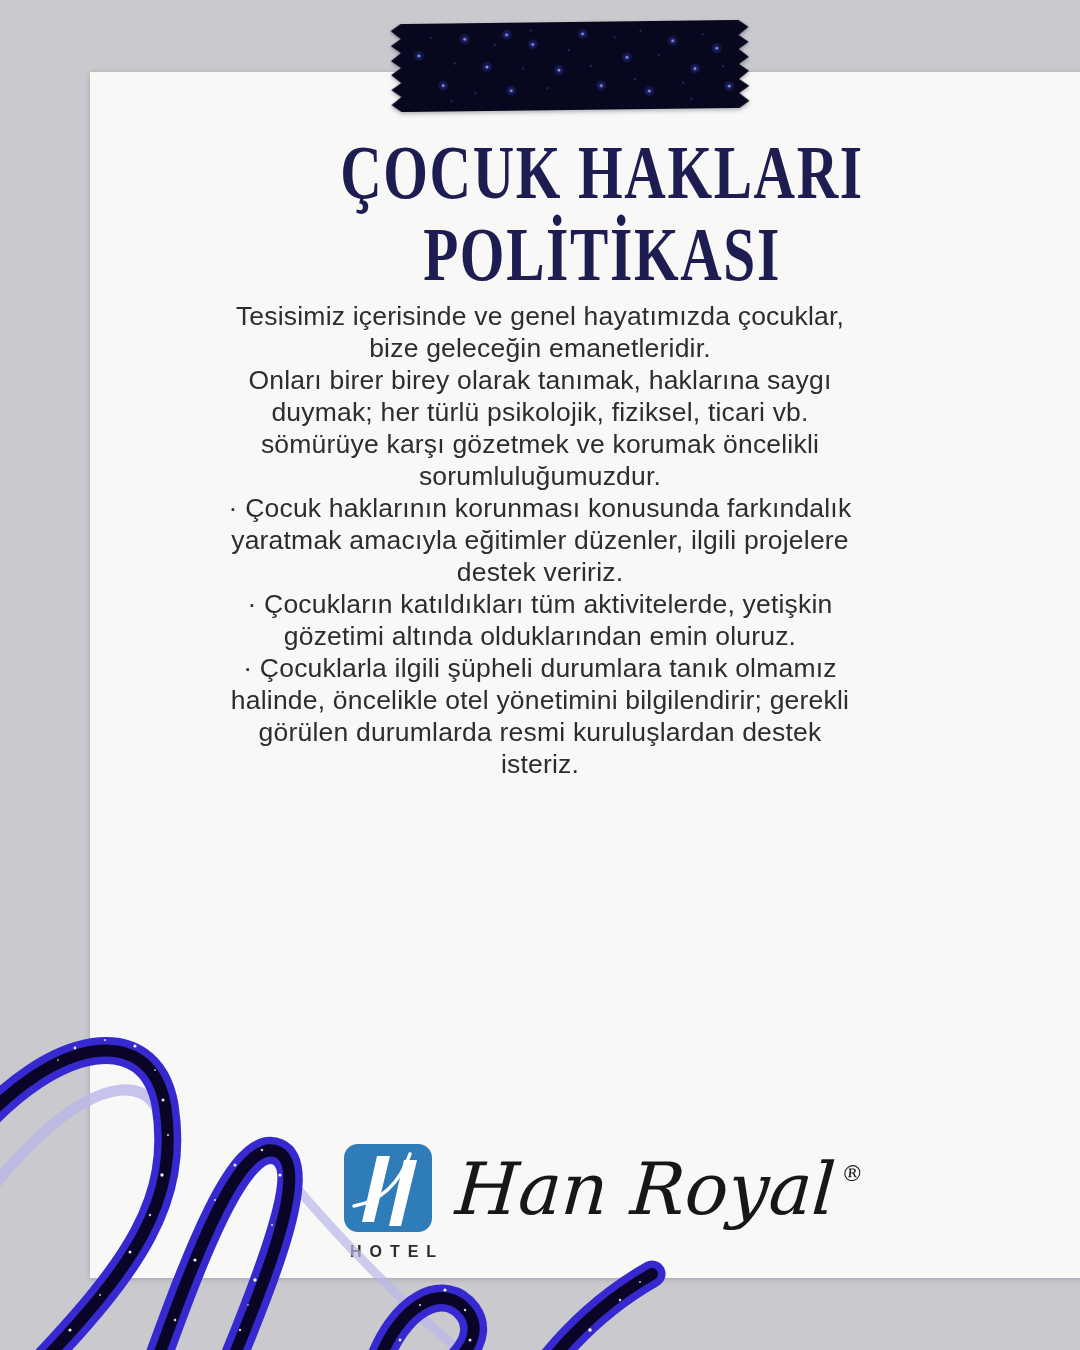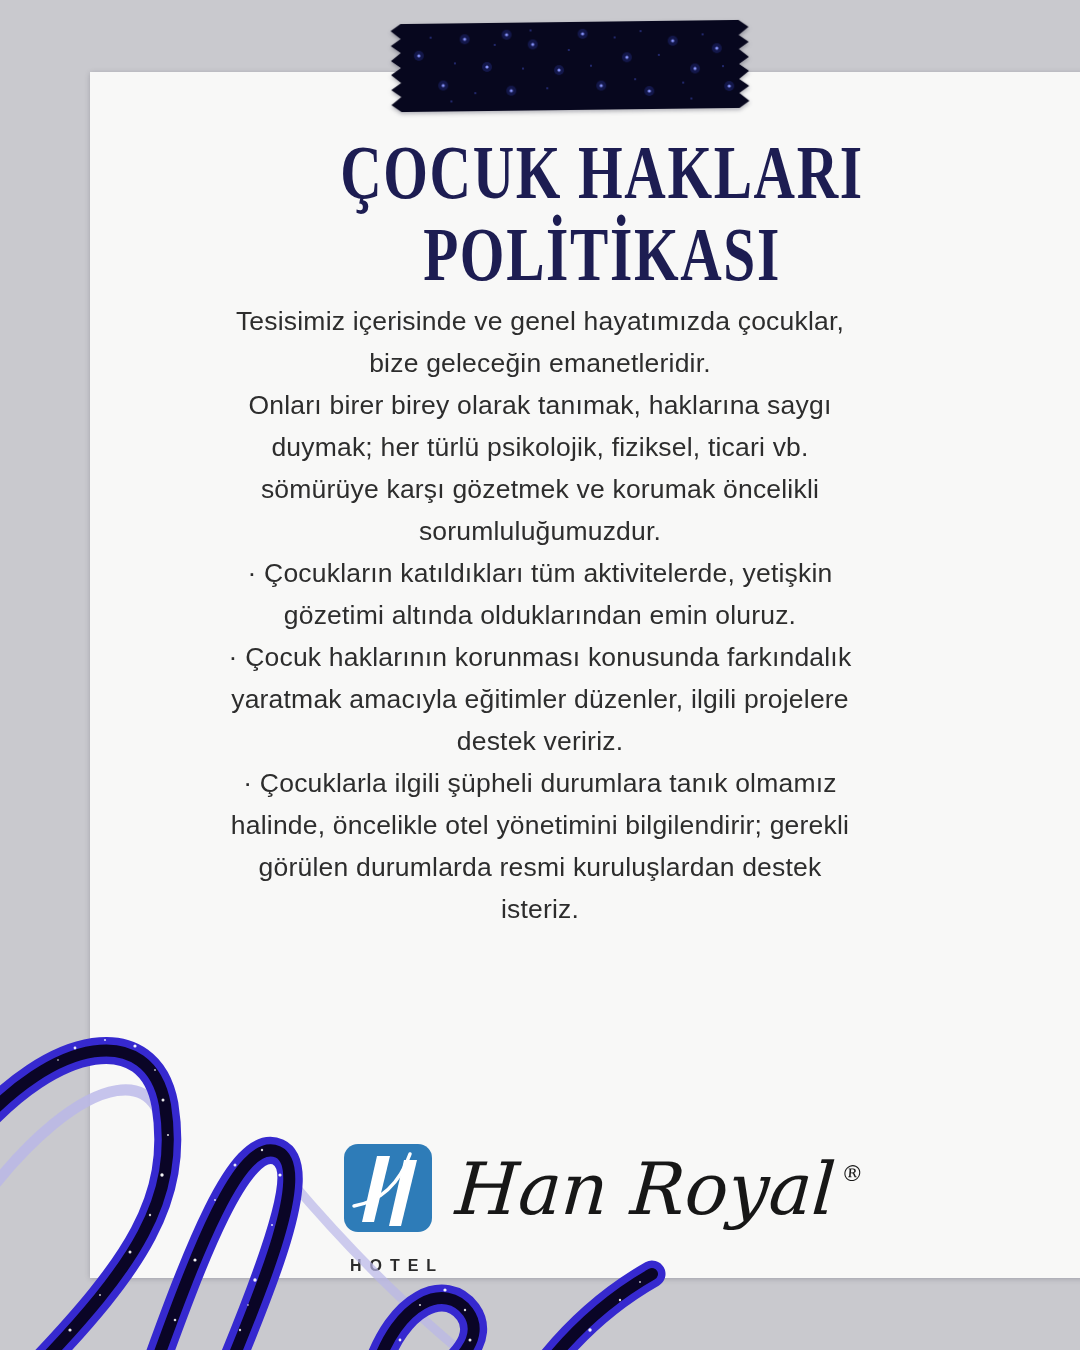--- a/index.html
+++ b/index.html
@@ -11,28 +11,28 @@
         background:#f8f8f7;box-shadow:0 1px 5px rgba(60,60,80,.28);}
 
   
   .title{position:absolute;top:60px;left:0;width:100%;margin:0;text-align:center;
          color:#1d1d52;font-family:"Liberation Serif",serif;font-weight:700;
          transform:scale(.82,1.08);transform-origin:50% 0;}
   .title span{display:block;font-size:70px;line-height:76px;letter-spacing:2px;}
 
   
   .policy{position:absolute;top:228px;left:135px;width:630px;text-align:center;
-          color:#2d2d2d;font-size:26.5px;line-height:42px;letter-spacing:.2px;}
+          color:#2d2d2d;font-size:26.5px;line-height:32px;letter-spacing:.2px;}
   .policy p{margin:0;}
 
   
   .logo-row{position:absolute;top:1072px;left:0;width:100%;display:flex;
             justify-content:center;align-items:flex-start;gap:22px;}
   .logo-mark{width:92px;text-align:center;}
-  .hotel-label{margin-top:21px;font-size:16px;font-weight:700;color:#2b2b2b;
+  .hotel-label{margin-top:7px;font-size:16px;font-weight:700;color:#2b2b2b;
                letter-spacing:8px;padding-left:8px;font-family:"Liberation Sans",sans-serif;}
   .brand{font-family:"DejaVu Serif",serif;font-style:italic;font-size:72px;
          color:#171717;line-height:1.05;margin-top:8px;white-space:nowrap;
          transform:skewX(-4deg);}
   .brand sup{font-size:22px;font-style:normal;margin-left:5px;position:relative;top:-8px;}
 
   
   .tape{position:absolute;left:391px;top:22px;width:358px;height:88px;
         transform:rotate(-.7deg);filter:drop-shadow(0 2px 2px rgba(40,40,60,.35));}
   .tape svg{display:block;width:100%;height:100%;}
@@ -51,22 +51,22 @@
   <div class="card">
 
     <h1 class="title">
       <span>ÇOCUK HAKLARI</span>
       <span>POLİTİKASI</span>
     </h1>
 
     <div class="policy">
       <p>Tesisimiz içerisinde ve genel hayatımızda çocuklar, bize geleceğin emanetleridir.</p>
       <p>Onları birer birey olarak tanımak, haklarına saygı duymak; her türlü psikolojik, fiziksel, ticari vb. sömürüye karşı gözetmek ve korumak öncelikli sorumluluğumuzdur.</p>
+      <p>· Çocuk haklarının korunması konusunda farkındalık yaratmak amacıyla eğitimler düzenler, ilgili projelere destek veririz.</p>
       <p>· Çocukların katıldıkları tüm aktivitelerde, yetişkin gözetimi altında olduklarından emin oluruz.</p>
-      <p>· Çocuk haklarının korunması konusunda farkındalık yaratmak amacıyla eğitimler düzenler, ilgili projelere destek veririz.</p>
       <p>· Çocuklarla ilgili şüpheli durumlara tanık olmamız halinde, öncelikle otel yönetimini bilgilendirir; gerekli görülen durumlarda resmi kuruluşlardan destek isteriz.</p>
     </div>
 
     <div class="logo-row">
       <div class="logo-mark">
         <svg width="88" height="88" viewBox="0 0 88 88">
           <rect x="0" y="0" width="88" height="88" rx="14" fill="#2e7cb8"></rect>
           <path d="M33 12 L46 12 L30 78 L18 78 Z" fill="#ffffff"></path>
           <path d="M60 16 L73 16 L57 82 L45 82 Z" fill="#ffffff"></path>
           <path d="M10 62 C 32 58, 54 44, 66 10" fill="none" stroke="#ffffff" stroke-width="3.5" stroke-linecap="round"></path>

